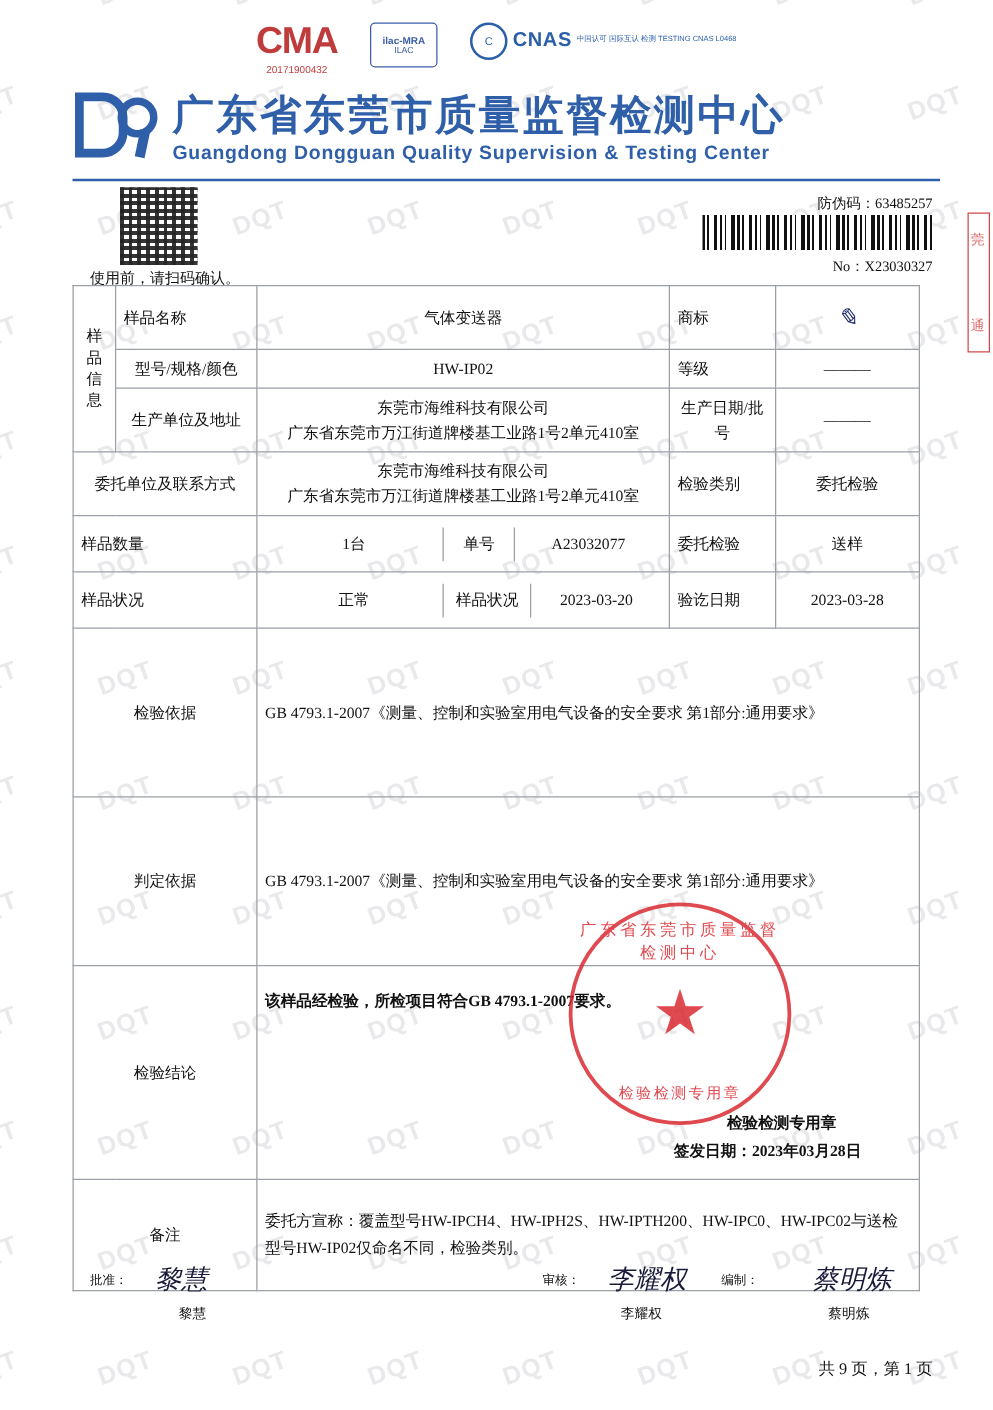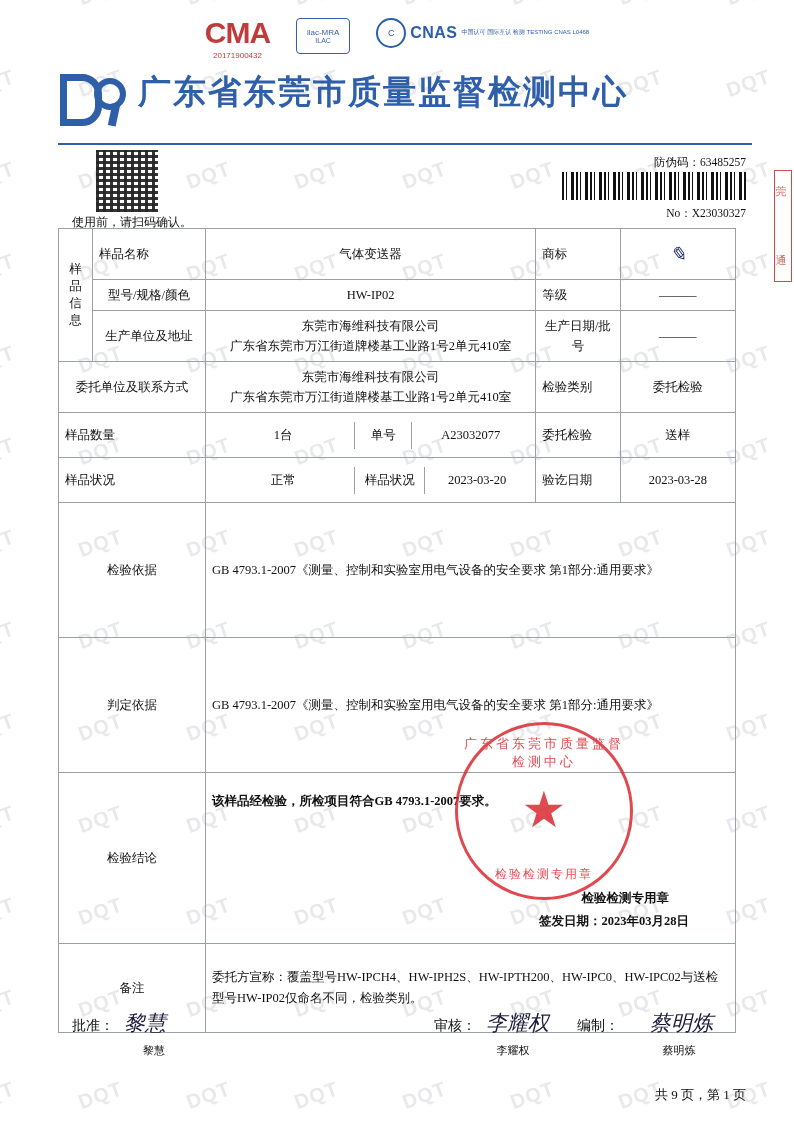--- a/index.html
+++ b/index.html
@@ -16,21 +16,21 @@
   
   .watermarks{position:absolute;inset:0;pointer-events:none;z-index:0;}
   .wm{position:absolute;font-family:"Liberation Sans",sans-serif;font-weight:bold;font-size:20px;color:#e9e9ec;transform:rotate(-20deg);letter-spacing:1px;}
 
   
   .marks{position:absolute;top:18px;left:0;right:0;display:flex;justify-content:center;align-items:flex-start;gap:26px;z-index:2;}
   .mark{display:flex;flex-direction:column;align-items:center;}
   .cma{font-family:"Liberation Sans",sans-serif;font-size:30px;font-weight:bold;color:#c03c3c;line-height:1;letter-spacing:-1px;}
   .cma-sub{font-family:"Liberation Sans",sans-serif;font-size:8px;color:#c03c3c;margin-top:3px;letter-spacing:0px;}
   .ilac{width:52px;height:34px;border:1px solid #3b5ea8;border-radius:4px;display:flex;flex-direction:column;align-items:center;justify-content:center;color:#3b5ea8;font-family:"Liberation Sans",sans-serif;}
-  .ilac-t{font-size:8px;font-weight:normal;}
+  .ilac-t{font-size:8px;font-weight:bold;}
   .ilac-b{font-size:7px;}
   .cnas{display:flex;align-items:center;gap:4px;}
   .cnas-circle{width:26px;height:26px;border-radius:50%;border:2px solid #2b5fa8;display:flex;align-items:center;justify-content:center;color:#2b5fa8;font-size:9px;font-family:"Liberation Sans",sans-serif;}
   .cnas-text{font-family:"Liberation Sans",sans-serif;font-size:16px;font-weight:bold;color:#2b5fa8;letter-spacing:0.5px;}
   .cnas-right{font-family:"Liberation Sans",sans-serif;font-size:6px;color:#2b5fa8;line-height:1.25;text-align:left;}
 
   
   .org{position:absolute;top:74px;left:60px;right:40px;z-index:2;display:flex;align-items:flex-start;}
   .logo{width:70px;height:56px;position:relative;margin-right:8px;}
   .logo-d{position:absolute;left:0;top:0;width:42px;height:52px;border:7px solid #2f5fa8;border-radius:0 20px 20px 0;box-sizing:border-box;}
@@ -80,21 +80,21 @@
   .stamp-label{text-align:right;padding-right:60px;font-size:12.5px;}
 
   
   .stamp{position:absolute;left:455px;top:722px;width:172px;height:172px;border-radius:50%;border:3px solid #d8232a;z-index:5;opacity:.82;}
   .stamp .star{position:absolute;left:50%;top:50%;transform:translate(-50%,-52%);font-size:50px;color:#d8232a;line-height:1;}
   .stamp .arc-top{position:absolute;left:0;right:0;top:10px;text-align:center;font-size:13px;color:#d8232a;letter-spacing:3px;font-family:"Liberation Sans",sans-serif;}
   .stamp .arc-bot{position:absolute;left:0;right:0;bottom:14px;text-align:center;font-size:12px;color:#d8232a;letter-spacing:2px;font-family:"Liberation Sans",sans-serif;}
 
   
   .signrow{position:absolute;left:58px;top:1005px;width:678px;height:62px;z-index:2;}
-  .sig{position:absolute;font-size:14px;}
+  .sig{position:absolute;font-size:10px;}
   .sig-hand{font-family:"Liberation Serif",serif;font-style:italic;font-size:21px;color:#1a1a3a;}
   .sig-name{font-size:11px;text-align:center;}
 
   .footer{position:absolute;right:48px;top:1086px;font-size:13px;z-index:2;}
 
   
   .tm-scribble{font-family:"Liberation Serif",serif;font-size:20px;color:#1a2a6a;font-style:italic;}
 </style>
 </head>
 <body>
@@ -229,20 +229,21 @@
   </div>
 
   <div class="org">
     <div class="logo">
       <div class="logo-d"></div>
       <div class="logo-q"></div>
       <div class="logo-tail"></div>
     </div>
     <div>
       <div class="org-cn">广东省东莞市质量监督检测中心</div>
+      <div class="org-en">Guangdong Dongguan Quality Supervision &amp; Testing Center</div>
     </div>
   </div>
   <div class="rule"></div>
 
   <div class="qr">
       <div class="qr-inner"></div>
     </div>
   <div class="qr-note">使用前，请扫码确认。</div>
 
 

